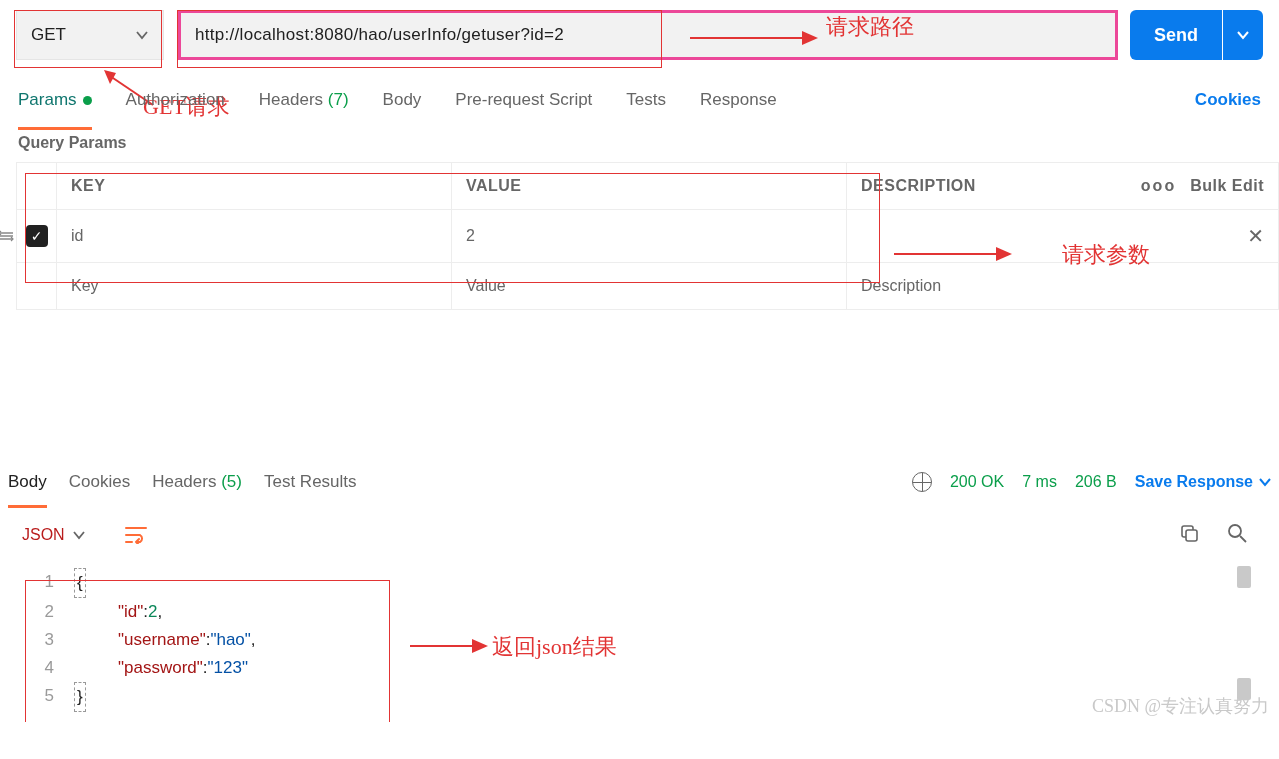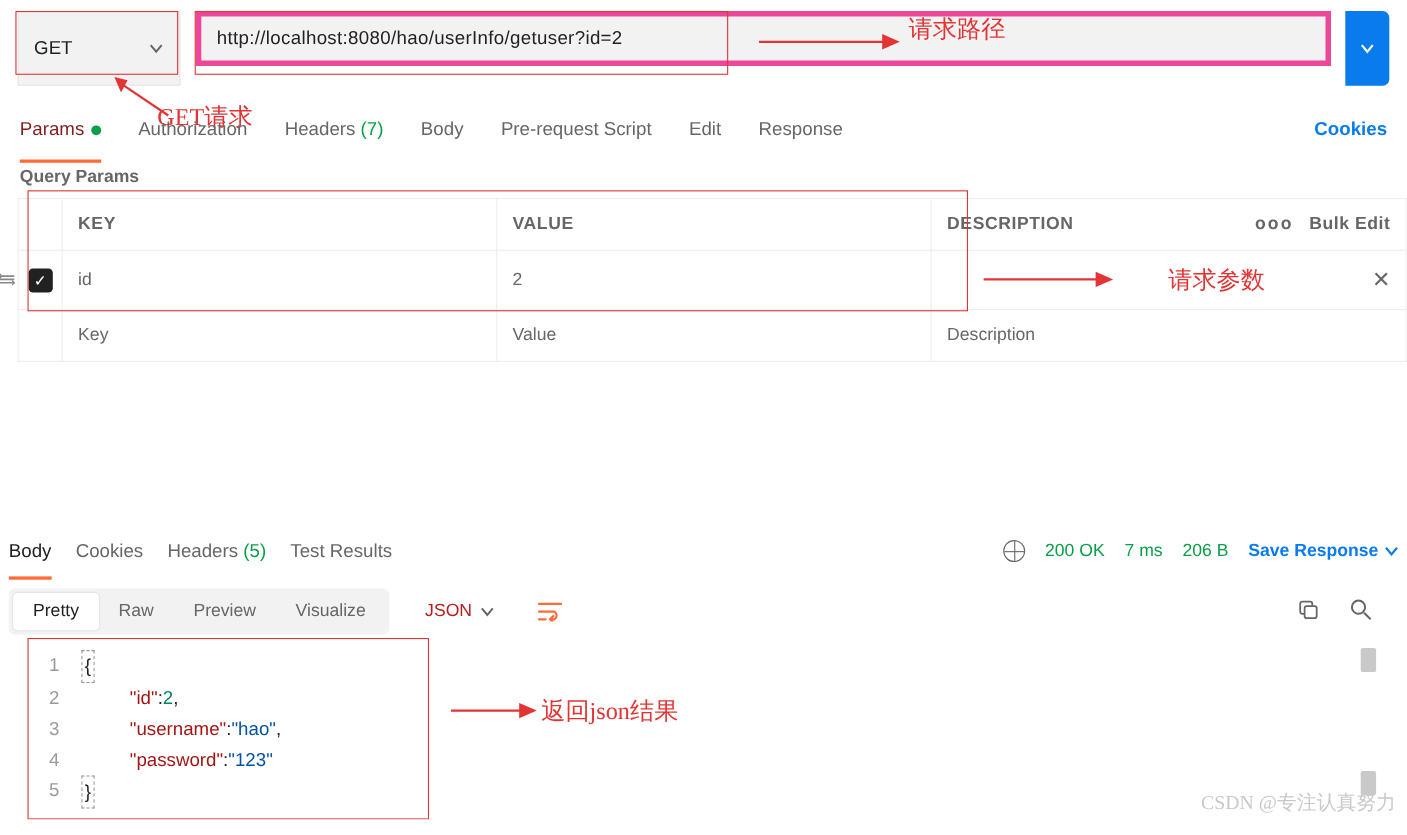--- a/index.html
+++ b/index.html
@@ -1,36 +1,36 @@
 <!DOCTYPE html>
 <html><head>
 <meta charset="utf-8">
 <style>
 * { box-sizing: border-box; margin: 0; padding: 0; font-family: -apple-system, BlinkMacSystemFont, "Segoe UI", Arial, sans-serif; }
 body { background: #fff; color: #212121; width: 1279px; position: relative; }
 
 
 .request-bar { display: flex; align-items: stretch; padding: 10px 16px; gap: 0; }
-.method-select { width: 148px; height: 68px; border: 1px solid #e5e5e5; background: #f2f2f2; display: flex; align-items: center; justify-content: space-between; padding: 0 14px; font-size: 17px; font-weight: 400; }
+.method-select { width: 148px; height: 50px; border: 1px solid #e5e5e5; background: #f2f2f2; display: flex; align-items: center; justify-content: space-between; padding: 0 14px; font-size: 17px; font-weight: 400; }
 .method-select .chev { color: #666; }
 .method-select svg { display: block; }
-.url-box { flex: 1; height: 50px; background: #f2f2f2; border: 5px solid #ec4899; padding: 0 14px; display: flex; align-items: center; margin-left: 14px; font-size: 17px; font-family: "Courier New", monospace; letter-spacing: 0.3px; }
+.url-box { flex: 1; height: 50px; background: #f2f2f2; border: 3px solid #ec4899; padding: 0 14px; display: flex; align-items: center; margin-left: 14px; font-size: 17px; font-family: "Courier New", monospace; letter-spacing: 0.3px; }
 .send-wrap { display: flex; margin-left: 12px; }
 .send-btn { background: #097bed; color: #fff; font-weight: 600; font-size: 18px; border: none; padding: 0 24px; border-radius: 6px 0 0 6px; }
 .send-drop { background: #097bed; color: #fff; border: none; width: 40px; border-radius: 0 6px 6px 0; margin-left: 1px; display:flex;align-items:center;justify-content:center; }
 
 
 .anno-box { position: absolute; border: 1.5px solid #e23434; pointer-events: none; }
 .anno-text { position: absolute; color: #e23434; font-size: 22px; font-family: SimSun,"Songti SC",serif; pointer-events: none; }
 .anno-arrow { position: absolute; pointer-events: none; }
 
 
 .tabs-row { display: flex; align-items: center; padding: 0 18px; margin-top: 14px; position: relative; }
 .tab { padding: 6px 0; margin-right: 34px; font-size: 17px; color: #666; cursor: pointer; position: relative; }
-.tab.active { color: #7f1d1d; font-weight: 500; }
+.tab.active { color: #0f766e; font-weight: 500; }
 .tab.active::after { content:""; position:absolute; left:0; right:0; bottom:-14px; height:3px; background:#ff6c37; }
 .tab .count { color: #0a9e4a; }
 .dot-green { display:inline-block; width:9px; height:9px; border-radius:50%; background:#0a9e4a; margin-left:6px; vertical-align:middle; }
 .cookies-link { margin-left: auto; color: #097bed; font-weight:600; font-size:17px; }
 
 .section-label { padding: 18px 18px 10px; font-size: 16px; color: #666; font-weight: 600; }
 
 
 .ptable { border-collapse: collapse; width: calc(100% - 16px); margin-left: 16px; }
 .ptable th, .ptable td { border: 1px solid #ededed; padding: 14px 14px; text-align: left; font-weight: 400; font-size: 16px; color: #666; }
@@ -93,20 +93,21 @@
     <span class="chev">
       <svg width="14" height="14" viewBox="0 0 14 14">
           <path d="M2 4l5 6 5-6" fill="none" stroke="#666" stroke-width="1.8"></path>
         </svg>
     </span>
   </div>
   <div class="url-box">
     <span>http://localhost:8080/hao/userInfo/getuser?id=2</span>
   </div>
   <div class="send-wrap">
+    <button class="send-btn">Send</button>
     <button class="send-drop">
       <svg width="14" height="14" viewBox="0 0 14 14">
           <path d="M2 4l5 6 5-6" fill="none" stroke="#fff" stroke-width="2"></path>
         </svg>
     </button>
   </div>
 </div>
 
 <div class="anno-box" style="left:14px; top:10px; width:148px; height:58px;"></div>
 <div class="anno-box" style="left:177px; top:10px; width:485px; height:58px;"></div>
@@ -122,21 +123,21 @@
   <polygon points="6,0 18,3 12,14" fill="#e23434"></polygon>
 </svg>
 <div class="anno-text" style="left:143px; top:92px;">GET请求</div>
 
 <div class="tabs-row">
   <div class="tab active"><span>Params</span><span class="dot-green"></span></div>
   <div class="tab">Authorization</div>
   <div class="tab"><span>Headers</span> <span class="count">(7)</span></div>
   <div class="tab">Body</div>
   <div class="tab">Pre-request Script</div>
-  <div class="tab">Edit</div>
+  <div class="tab">Tests</div>
   <div class="tab">Response</div>
   <div class="cookies-link">Cookies</div>
 </div>
 
 <div class="section-label">Query Params</div>
 
 <div style="position:relative;">
   <table class="ptable">
     <tbody>
         <tr>
@@ -205,26 +206,20 @@
     <span class="save-resp">
       <span>Save Response</span>
       <svg width="12" height="12" viewBox="0 0 12 12">
           <path d="M1 3l5 6 5-6" fill="none" stroke="#097bed" stroke-width="2"></path>
         </svg>
     </span>
   </div>
 </div>
 
 <div class="body-toolbar">
-  <div class="bt-seg">
-    <div class="item active">Pretty</div>
-    <div class="item">Raw</div>
-    <div class="item">Preview</div>
-    <div class="item">Visualize</div>
-  </div>
   <div class="bt-drop">
     <span>JSON</span>
     <svg width="12" height="12" viewBox="0 0 12 12">
         <path d="M1 3l5 6 5-6" fill="none" stroke="#666" stroke-width="1.8"></path>
       </svg>
   </div>
   <div class="bt-icon">
     <svg width="22" height="18" viewBox="0 0 22 18">
         <path d="M1 2h20M1 9h14a4 4 0 0 1 0 7h-4m0 0l3-3m-3 3l3 3M1 16h6" fill="none" stroke="#ff6c37" stroke-width="2" stroke-linecap="round"></path>
       </svg>

